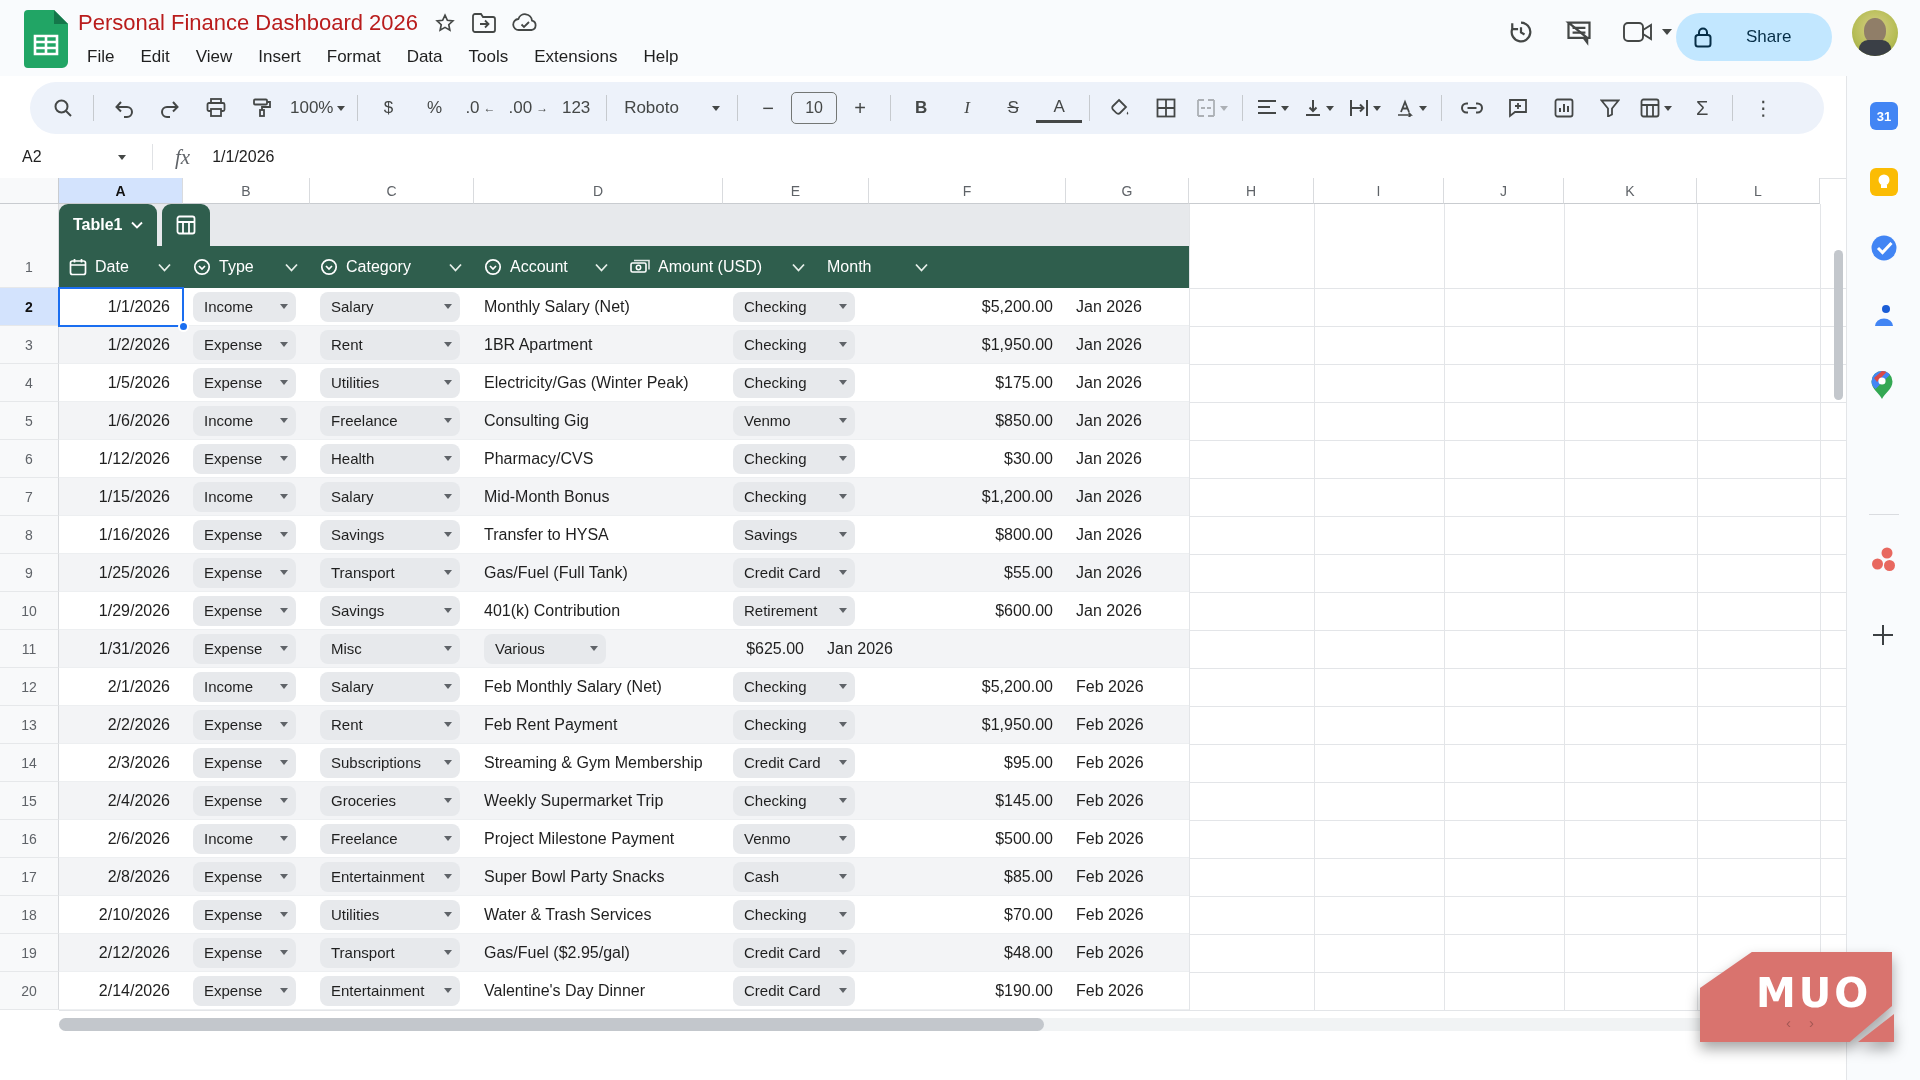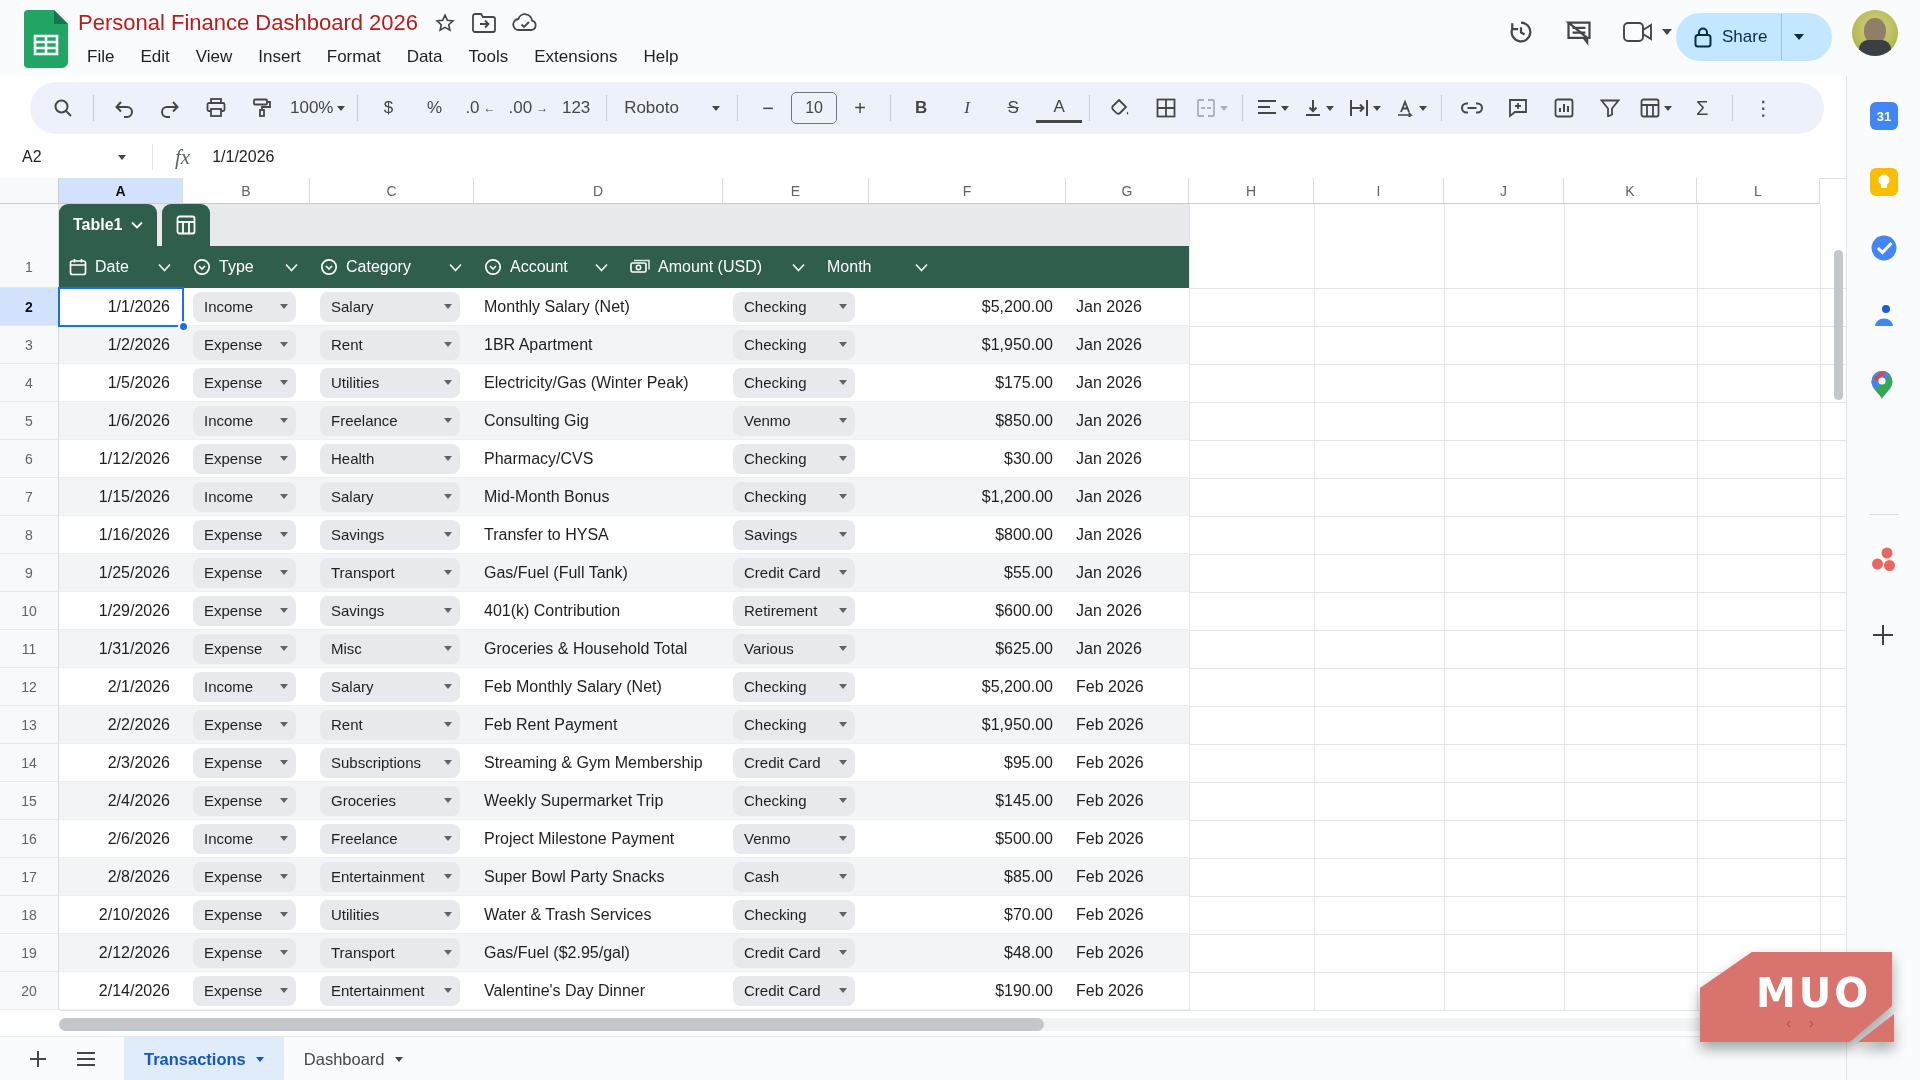--- a/index.html
+++ b/index.html
@@ -9,21 +9,21 @@
   
   #topbar{position:absolute;left:0;top:0;width:1920px;height:76px;background:#f9fbfd;}
   #logo{position:absolute;left:24px;top:10px;}
   #titlerow{position:absolute;left:78px;top:10px;display:flex;align-items:center;gap:16px;}
   #doc-title{font-size:22px;color:#b91c1c;}
   .title-ico{color:#444746;}
   #menubar{position:absolute;left:76px;top:44px;display:flex;gap:4px;}
   .menu-item{font-size:17px;color:#1f1f1f;padding:3px 11px;border-radius:6px;cursor:default;}
   #top-right{position:absolute;right:248px;top:18px;display:flex;align-items:center;gap:30px;}
   #share-btn{position:absolute;right:88px;top:13px;height:48px;width:156px;background:#c2e7ff;
-             border-radius:24px;display:flex;align-items:center;color:#062e47;}
+             border-radius:24px;display:flex;align-items:center;color:#062e47;gap:24px;}
   #share-lock{margin-left:18px;}
   #share-label{font-size:17px;font-weight:500;margin-left:10px;}
   #share-div{width:1px;height:46px;background:rgba(68,71,70,.25);margin-left:14px;}
   #share-caret{margin-left:12px;}
   #avatar{position:absolute;right:22px;top:10px;width:46px;height:46px;border-radius:50%;overflow:hidden;
           background:radial-gradient(circle at 50% 40%, #d9d08a 0%, #b6bd55 60%, #8f9c3a 100%);}
   #avatar .head{position:absolute;left:12px;top:8px;width:22px;height:26px;border-radius:48%;background:#907e68;}
   #avatar .body{position:absolute;left:7px;top:30px;width:32px;height:18px;border-radius:10px;background:#3a3f46;}
   
   #toolbar{position:absolute;left:30px;top:82px;width:1794px;height:52px;background:#edf2fa;border-radius:26px;
@@ -733,21 +733,20 @@
             <span class="ct">Expense</span>
             <span class="tri sm"></span>
           </span>
         </div>
         <div class="cell " style="width: 164px;">
           <span class="chip">
             <span class="ct">Misc</span>
             <span class="tri sm"></span>
           </span>
         </div>
-        <div class="cell l" style="width: 249px;">Groceries &amp; Household Total</div>
         <div class="cell " style="width: 146px;">
           <span class="chip">
             <span class="ct">Various</span>
             <span class="tri sm"></span>
           </span>
         </div>
         <div class="cell r" style="width: 197px;">$625.00</div>
         <div class="cell l" style="width: 123px;">Jan 2026</div>
       </div>
       <div class="trow">
@@ -979,42 +978,20 @@
       <div class="vline" style="left: 375px;"></div>
       <div class="vline" style="left: 508px;"></div>
       <div class="vline" style="left: 631px;"></div>
     </div>
   <div id="grid-bottom-line"></div>
 
   <div id="vscroll"></div>
   <div id="hscroll-track"></div>
   <div id="hscroll-thumb"></div>
 
-  <div id="bottombar">
-    <span class="bb-ico">
-      <svg width="20" height="20" viewBox="0 0 20 20">
-          <path d="M10 2 v16 M2 10 h16" stroke="#444746" stroke-width="2"></path>
-        </svg>
-    </span>
-    <span class="bb-ico">
-      <svg width="20" height="16" viewBox="0 0 20 16">
-          <path d="M1 2 h18 M1 8 h18 M1 14 h18" stroke="#444746" stroke-width="2.2"></path>
-        </svg>
-    </span>
-    <div id="sheet-tabs">
-        <div class="sheet-tab active">
-          <span>Transactions</span>
-          <span class="tri sm"></span>
-        </div>
-        <div class="sheet-tab">
-          <span>Dashboard</span>
-          <span class="tri sm"></span>
-        </div>
-      </div>
-  </div>
   <span id="corner-chev">›</span>
 
   <div id="sidepanel">
     <div class="side-ico" id="cal-ico" style="top:26px">
         <span>31</span>
       </div>
     <div class="side-ico" id="keep-ico" style="top:92px">
       <svg width="14" height="16" viewBox="0 0 14 16">
           <circle cx="7" cy="6" r="5.5" fill="#fff"></circle>
           <rect x="4" y="11" width="6" height="3" fill="#fff"></rect>

